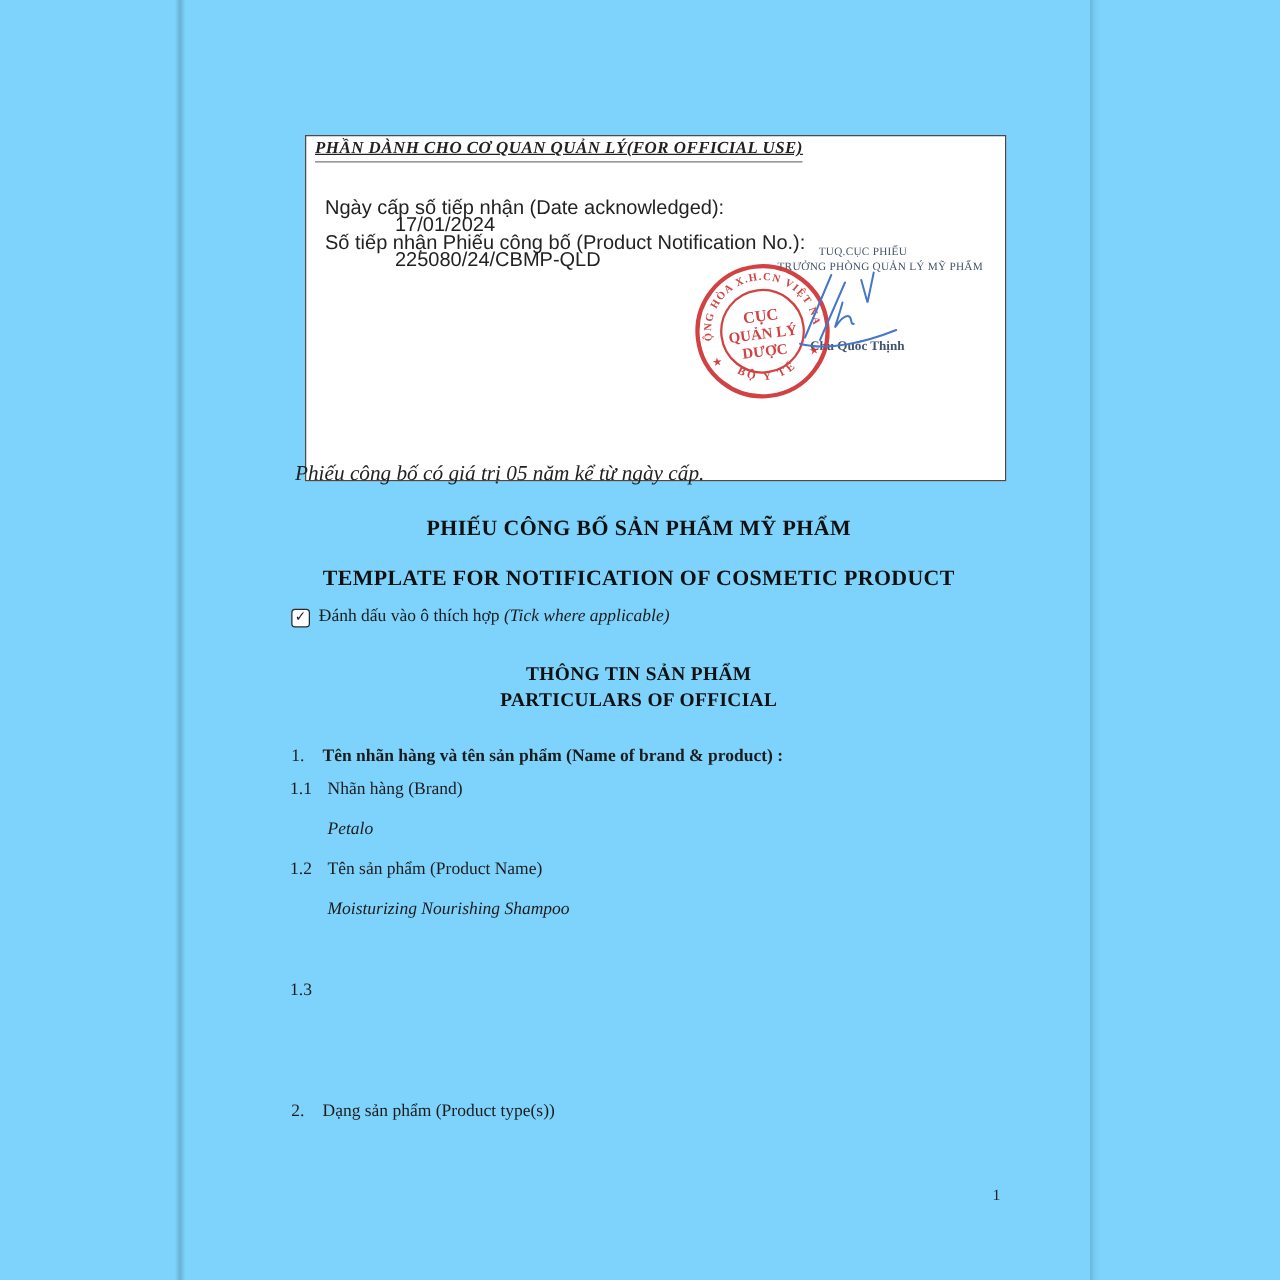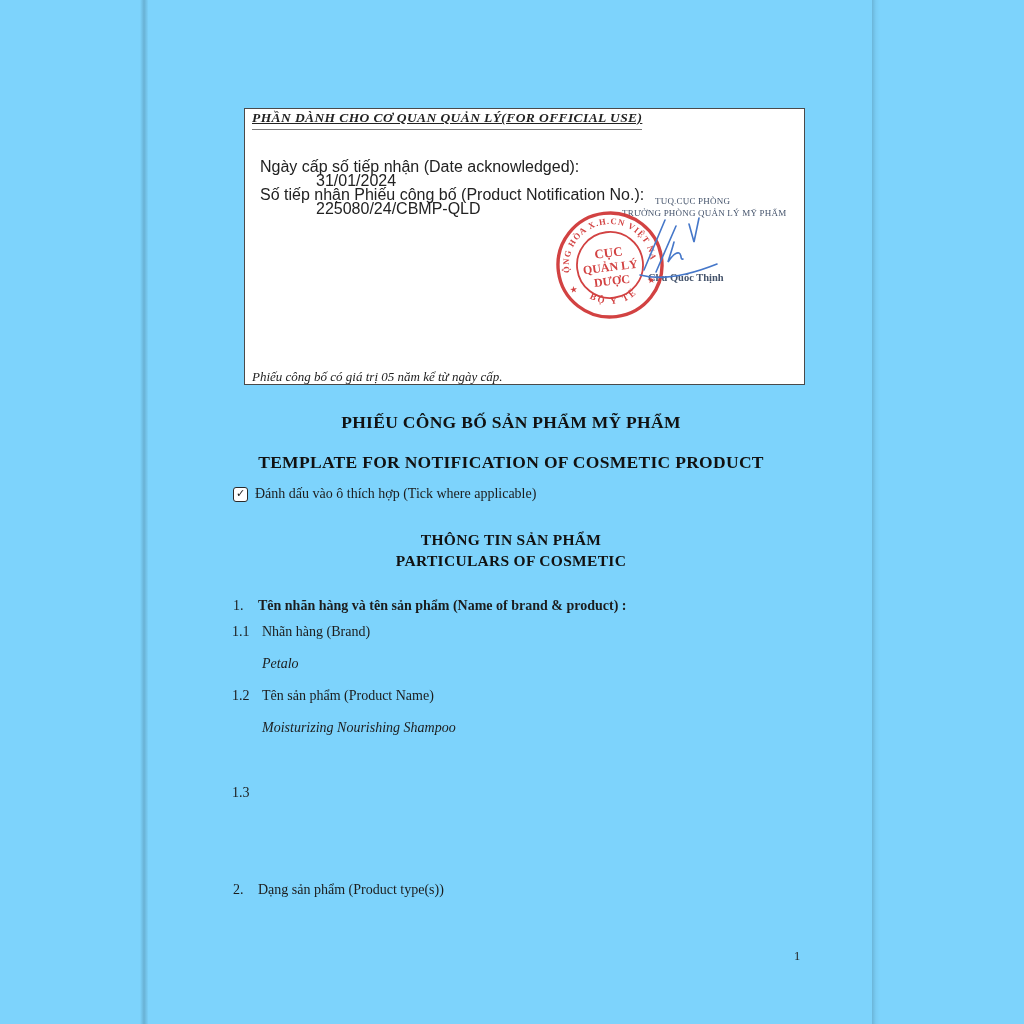--- a/index.html
+++ b/index.html
@@ -20,66 +20,66 @@
   }
   .box-title{
     left:252px;top:110px;
     font-size:13.5px;font-weight:bold;font-style:italic;
     text-decoration:underline;letter-spacing:0.4px;
     border-bottom:1px solid #7a7a7a;padding-bottom:3px;color:#222;
     white-space:nowrap;
   }
   .box-field{font-family:"Liberation Sans", sans-serif;font-size:16px;color:#222;white-space:nowrap;}
   .box-note{
-    left:252px;top:369px;font-size:13px;font-style:italic;color:#222;white-space:nowrap;
+    left:236px;top:369px;font-size:17px;font-style:italic;color:#222;white-space:nowrap;
   }
   
   .sig-title{font-size:9px;color:#44536b;white-space:nowrap;letter-spacing:0.2px;z-index:1;}
   .sig-name{font-size:10.5px;color:#44536b;white-space:nowrap;z-index:1;font-weight:bold;}
   .stamp-wrap{left:551px;top:206px;width:118px;height:118px;transform:rotate(-7deg);z-index:2;opacity:0.93;}
   .signature-wrap{left:622px;top:212px;width:110px;height:70px;z-index:3;}
   
   .center-line{left:145px;width:732px;text-align:center;white-space:nowrap;}
   .main-title{font-size:17.5px;font-weight:bold;letter-spacing:0.3px;color:#111;}
   .section-title{font-size:15.5px;font-weight:bold;letter-spacing:0.3px;color:#111;}
   
   .tick-row{left:233px;top:486px;display:flex;align-items:flex-start;}
   .checkbox{
     width:13px;height:13px;border:1.6px solid #2a2a2a;border-radius:3px;
     font-size:11px;line-height:12px;text-align:center;color:#1a1a1a;
     margin-right:7px;margin-top:1px;background:#fff;flex:0 0 auto;
     font-family:"DejaVu Sans", sans-serif;
   }
   .tick-label{font-size:14px;color:#1c1c1c;white-space:nowrap;}
-  .tick-label .it{}
+  .tick-label .it{font-style:italic;}
   
   .item-num{font-size:14px;color:#1c1c1c;white-space:nowrap;}
   .item-text{font-size:14px;color:#1c1c1c;white-space:nowrap;}
   .item-value{font-size:14px;font-style:italic;color:#1c1c1c;white-space:nowrap;}
   .page-num{left:794px;top:949px;font-size:12.5px;color:#222;}
   svg text{font-family:"Liberation Serif", serif;}
 </style>
 </head>
 <body>
 
 <div class="canvas">
 
   <div class="page-edge left"></div>
   <div class="page-edge right"></div>
 
   <div class="abs official-box"></div>
 
   <div class="abs box-title">PHẦN DÀNH CHO CƠ QUAN QUẢN LÝ(FOR OFFICIAL USE)</div>
 
   <div class="abs box-field" style="left:260px;top:158px;">Ngày cấp số tiếp nhận (Date acknowledged):</div>
-  <div class="abs box-field" style="left:316px;top:172px;">31/01/2024</div>
+  <div class="abs box-field" style="left:316px;top:172px;">17/01/2024</div>
   <div class="abs box-field" style="left:260px;top:186px;">Số tiếp nhận Phiếu công bố (Product Notification No.):</div>
   <div class="abs box-field" style="left:316px;top:200px;">225080/24/CBMP-QLD</div>
 
-  <div class="abs sig-title" style="left:655px;top:196px;">TUQ.CỤC PHÒNG</div>
+  <div class="abs sig-title" style="left:655px;top:196px;">TUQ.CỤC PHIẾU</div>
   <div class="abs sig-title" style="left:622px;top:208px;">TRƯỞNG PHÒNG QUẢN LÝ MỸ PHẨM</div>
   <div class="abs sig-name" style="left:648px;top:272px;">Chu Quốc Thịnh</div>
 
   <div class="abs stamp-wrap">
     <svg width="118" height="118" viewBox="0 0 118 118">
       <circle cx="59" cy="59" r="52" fill="rgba(255,255,255,0.0)" stroke="#cf3434" stroke-width="3.4"></circle>
       <circle cx="59" cy="59" r="33" fill="none" stroke="#cf3434" stroke-width="1.8"></circle>
       <path id="arcTop" d="M 18 59 A 41 41 0 0 1 100 59" fill="none"></path>
       <path id="arcBot" d="M 20 59 A 39 39 0 0 0 98 59" fill="none"></path>
       <text font-size="8.6" font-weight="bold" fill="#cf3434" letter-spacing="1">
@@ -112,21 +112,21 @@
 
   <div class="abs center-line main-title" style="top:412px;">PHIẾU CÔNG BỐ SẢN PHẨM MỸ PHẨM</div>
   <div class="abs center-line main-title" style="top:452px;">TEMPLATE FOR NOTIFICATION OF COSMETIC PRODUCT</div>
 
   <div class="abs tick-row">
     <div class="checkbox">✓</div>
     <div class="tick-label"><span>Đánh dấu vào ô thích hợp </span><span class="it">(Tick where applicable)</span></div>
   </div>
 
   <div class="abs center-line section-title" style="top:531px;">THÔNG TIN SẢN PHẨM</div>
-  <div class="abs center-line section-title" style="top:552px;">PARTICULARS OF COSMETIC</div>
+  <div class="abs center-line section-title" style="top:552px;">PARTICULARS OF OFFICIAL</div>
 
   <div class="abs item-num" style="left:233px;top:598px;">1.</div>
   <div class="abs item-text" style="left:258px;top:598px;font-weight:bold;">Tên nhãn hàng và tên sản phẩm (Name of brand &amp; product) :</div>
 
   <div class="abs item-num" style="left:232px;top:624px;">1.1</div>
   <div class="abs item-text" style="left:262px;top:624px;">Nhãn hàng (Brand)</div>
 
   <div class="abs item-value" style="left:262px;top:656px;">Petalo</div>
 
   <div class="abs item-num" style="left:232px;top:688px;">1.2</div>

